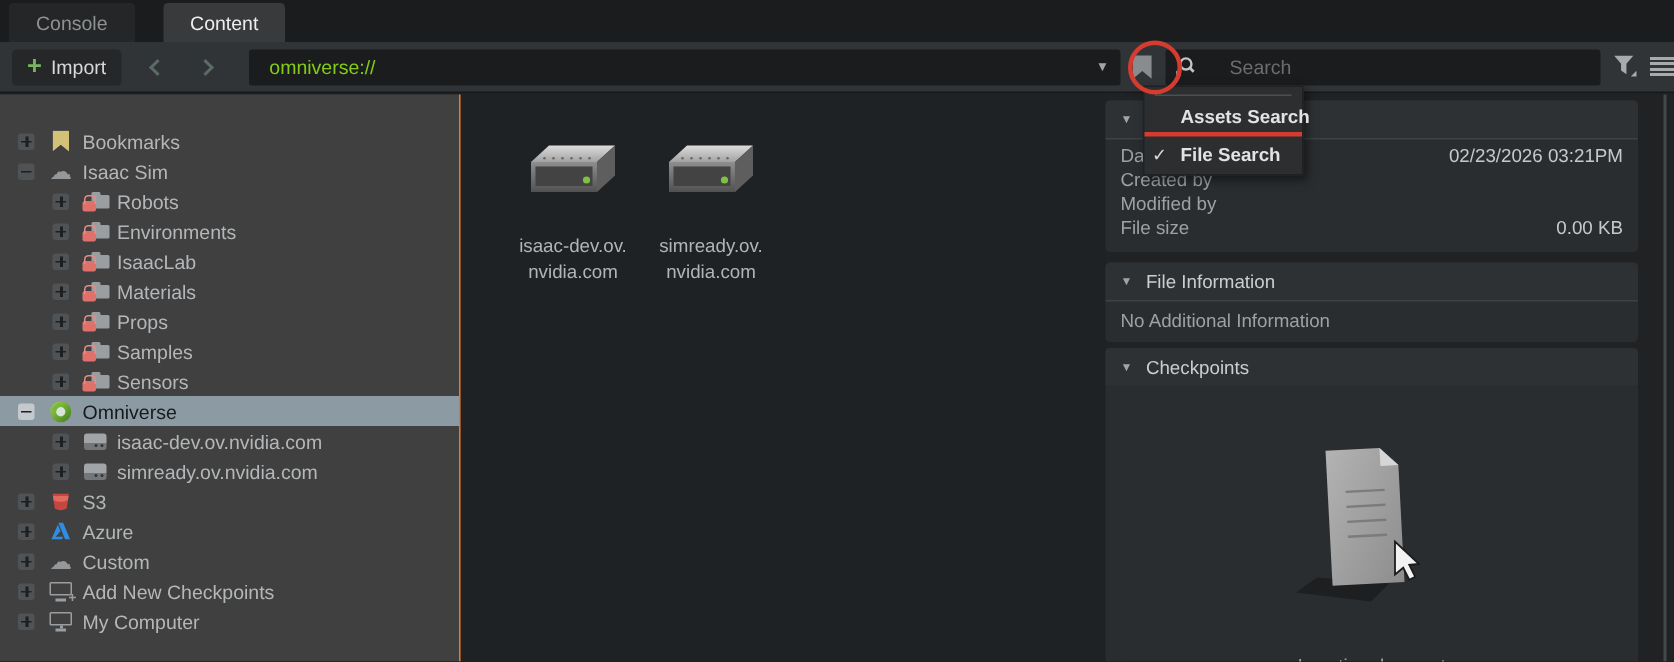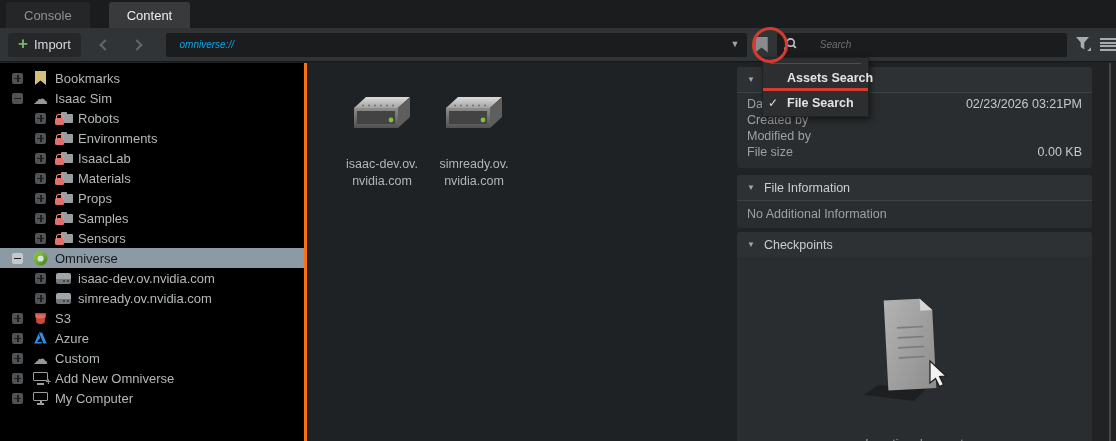--- a/index.html
+++ b/index.html
@@ -19,37 +19,37 @@
   .toolbar { position:absolute; left:0; top:28px; width:100%; height:34px; background:#313436;
              display:flex; align-items:center; border-bottom:1px solid #161819; }
   .btn-import { display:flex; align-items:center; gap:6px; background:#252729; border-radius:3px;
                 height:24px; padding:0 10px; margin-left:8px; color:#d7d9da; }
   .plus-glyph { color:#79b561; font-size:17px; font-weight:bold; line-height:1; margin-top:-2px; }
   .nav { width:34px; display:flex; justify-content:center; }
   .chev { width:8px; height:8px; border-left:2px solid #5c6b63; border-bottom:2px solid #5c6b63; }
   .chev.left  { transform:rotate(45deg); }
   .chev.right { transform:rotate(225deg); }
   .field { background:#1b1c1d; height:24px; display:flex; align-items:center; border-radius:2px; }
-  .field input { background:transparent; border:none; outline:none; color:#0ea5e9;
-                 font-family:"Liberation Sans", sans-serif; font-size:10px; flex:1; min-width:0;font-style:italic; }
+  .field input { background:transparent; border:none; outline:none; color:#84cc16;
+                 font-family:"Liberation Sans", sans-serif; font-size:13px; flex:1; min-width:0; }
   .field input::placeholder { color:#6b6e70; }
   .path-field { width:610px; margin-left:12px; padding:0 8px 0 14px; }
   .caret-down { color:#a2a5a7; font-size:9px; line-height:1; }
   .bm-flag { width:13px; height:16px; background:#898c8e;
              clip-path:polygon(0 0,100% 0,100% 100%,50% 68%,0 100%); }
   .toolbar .bm-flag { margin:0 9px 0 8px; }
   .search-field { width:304px; padding:0 8px 0 6px; gap:22px; }
   .icon-btn { display:flex; align-items:center; justify-content:center; }
   .filter-wrap { margin-left:8px; }
   .bars4 { width:17px; height:13px; margin-left:8px;
            background:repeating-linear-gradient(to bottom,#a8abad 0 2px,transparent 2px 3.5px); }
   
   .main { position:absolute; left:0; top:63px; width:100%; height:378px; }
-  .sidebar { position:absolute; left:0; top:0; width:307px; height:100%; background:#000000;
-             border-right:3px solid #f97316; padding-top:5px; }
+  .sidebar { position:absolute; left:0; top:0; width:307px; height:100%; background:#404040;
+             border-right:1px solid #f97316; padding-top:21px; }
   .content { position:absolute; left:320px; top:0; width:428px; height:100%; background:#1f2224;
              border-right:1px solid #515558; }
   .panel   { position:absolute; left:737px; top:0; right:0; height:100%; background:#202224; }
   
   .trow { display:flex; align-items:center; height:20px; color:#b4b7b9; }
   .trow.d0 { padding-left:12px; } .trow.d1 { padding-left:35px; }
   .trow.selected { background:#8c9aa3; color:#17191a; }
   .tgl { width:11px; height:11px; background:#4f5355; border-radius:2px; margin-right:8px;
          position:relative; flex:none; }
   .tgl::before { content:""; position:absolute; left:2px; right:2px; top:5px; height:1.6px; background:#1d1f20; }
@@ -289,21 +289,21 @@
     </div>
     <div class="trow d0">
       <span class="tgl plus"></span>
       <span class="icw">
           <span class="mon">
             <span class="mon-scr"></span>
             <span class="mon-base"></span>
             <span class="mon-plus">+</span>
           </span>
         </span>
-      <span>Add New Omniverse</span>
+      <span>Add New Checkpoints</span>
     </div>
     <div class="trow d0">
       <span class="tgl plus"></span>
       <span class="icw">
           <span class="mon">
             <span class="mon-scr"></span>
             <span class="mon-neck"></span>
             <span class="mon-base"></span>
           </span>
         </span>

